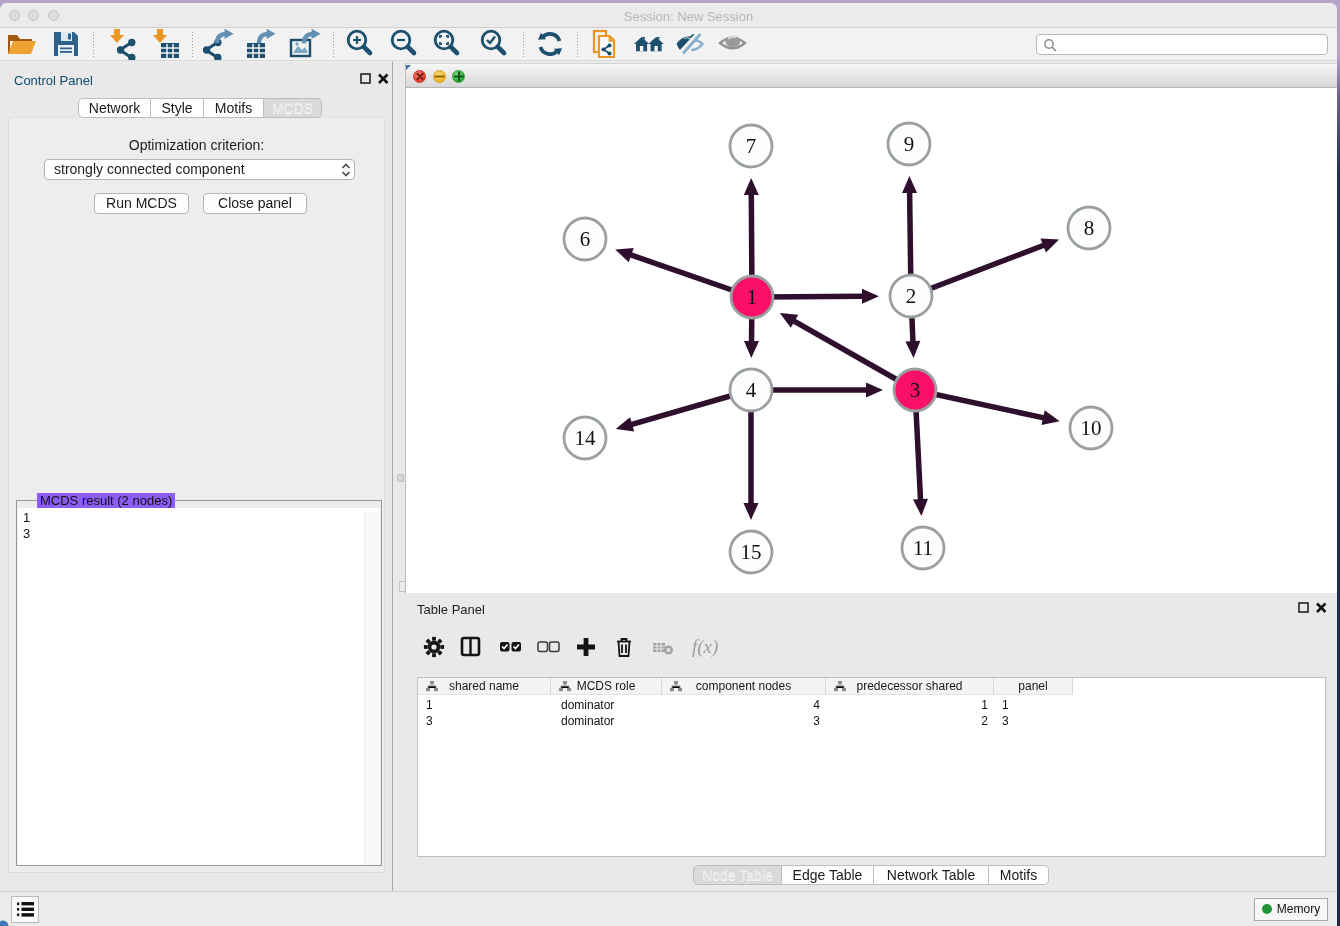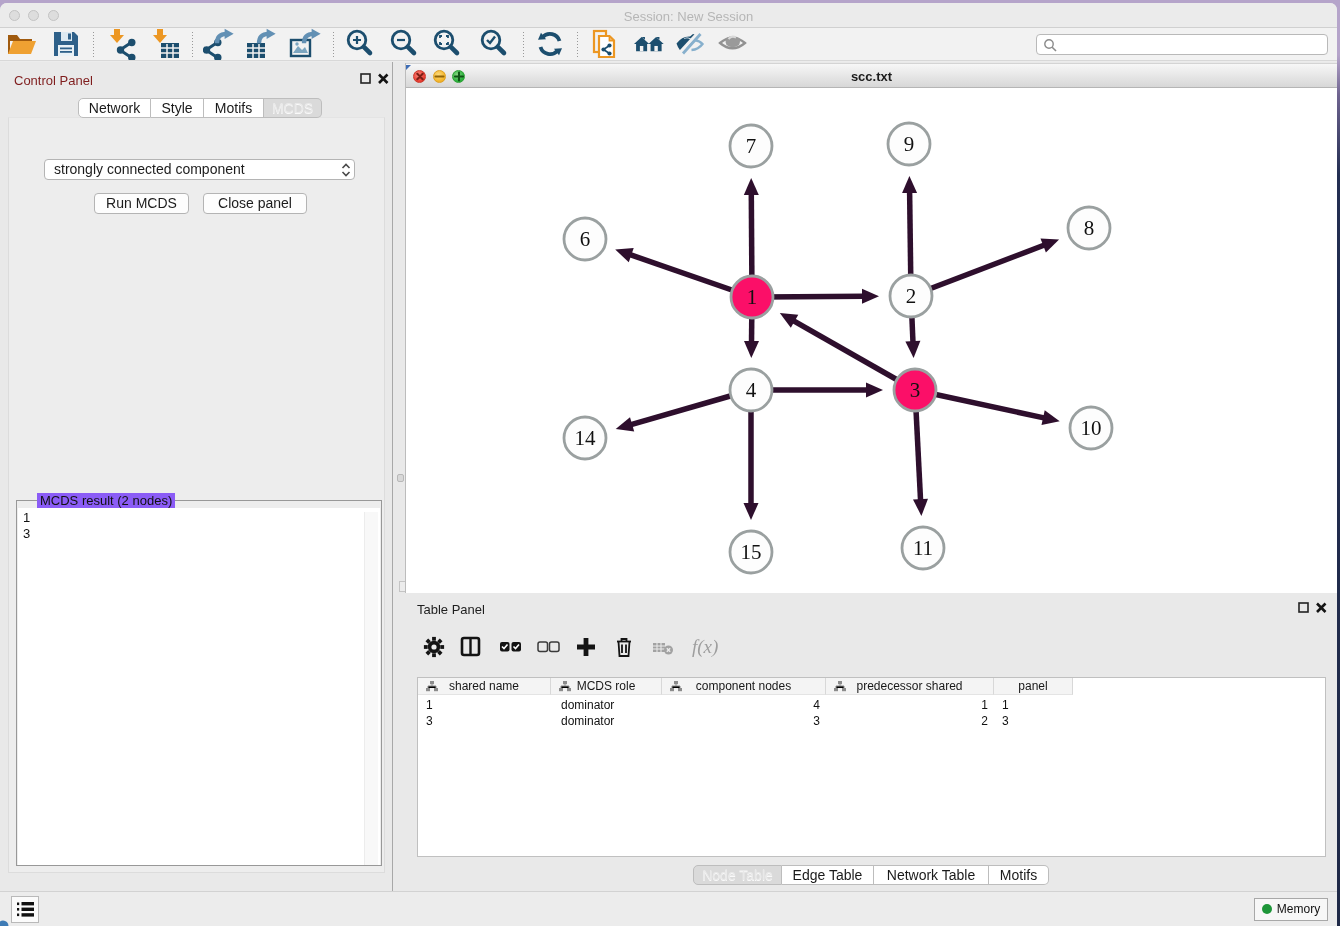--- a/index.html
+++ b/index.html
@@ -10,21 +10,21 @@
 #titlebar { position:absolute; left:0; top:3px; width:1337px; height:25px; background:#ebebeb; border-bottom:1px solid #d0d0d0; border-radius:7px 7px 0 0; }
 .tl { position:absolute; top:7px; width:11px; height:11px; border-radius:50%; background:#dddddd; border:1px solid #c3c3c3; }
 #title { position:absolute; top:6px; left:0; width:1337px; text-align:center; font-size:13px; color:#b6b6b6;padding-left:40px; }
 #toolbar { position:absolute; left:0; top:28px; width:1337px; height:33px; background:#f2f2f2; border-bottom:1px solid #d8d8d8; }
 .tbi { position:absolute; top:28px; width:32px; height:32px; }
 .tbsep { position:absolute; top:32px; width:1px; height:26px; background-image:repeating-linear-gradient(to bottom,#999 0 1px,transparent 1px 3px); }
 #search { position:absolute; left:1036px; top:34px; width:292px; height:21px; background:#fff; border:1px solid #b9b9b9; border-radius:4px; }
 #content { position:absolute; left:0; top:62px; width:1337px; height:829px; background:#e9e9e9; }
 
 #cp { position:absolute; left:0; top:62px; width:393px; height:829px; border-right:1px solid #a8a8a8; }
-#cp-title { position:absolute; left:14px; top:11px; font-size:13px; color:#7f1d1d; }
+#cp-title { position:absolute; left:14px; top:11px; font-size:13px; color:#0c4a6e; }
 #cp-inner { position:absolute; left:8px; top:55px; width:377px; height:756px; background:#ededed; border:1px solid #dcdcdc; border-top:1px solid #e4e4e4; }
 .tabbar { position:absolute; height:20px; font-size:14px; color:#1a1a1a; }
 .tab { position:absolute; top:0; height:20px; line-height:19px; text-align:center; background:#fff; border:1px solid #bdbdbd; }
 .tab.dis { background:#dadada; color:#e9e9e9; text-shadow:0 1px 0 #fafafa; }
 #opt-label { position:absolute; left:0; top:75px; width:393px; text-align:center; font-size:14px; color:#1c1c1c; }
 #opt-select { position:absolute; left:44px; top:97px; width:311px; height:21px; background:#fff; border:1px solid #b4b4b4; border-radius:4px; font-size:14px; color:#1c1c1c; line-height:19px; padding-left:9px; }
 .btn { position:absolute; height:21px; background:#fdfdfd; border:1px solid #b4b4b4; border-radius:4px; font-size:14px; color:#1c1c1c; text-align:center; line-height:19px; }
 #fieldset { position:absolute; left:16px; top:438px; width:366px; height:366px; border:1px solid #989898; }
 #fs-legend { position:absolute; left:20px; top:-8px; background:#8b5cf6; padding:0 3px; font-size:13px; color:#111; }
 #fs-white { position:absolute; left:1px; top:7px; width:362px; height:357px; background:#fff; font-size:13px; color:#111; }
@@ -215,20 +215,21 @@
       <rect x="1" y="1" width="9" height="9" fill="none" stroke="#222" stroke-width="1.6"></rect>
       <path d="M19 1.5 L27.5 10 M27.5 1.5 L19 10" stroke="#141414" stroke-width="2.6"></path>
     </svg>
   <div id="cp-inner"></div>
   <div class="tabbar" style="left:78px; top:36px; width:244px;">
     <div class="tab" style="left:0; width:73px; border-radius:5px 0 0 5px;">Network</div>
     <div class="tab" style="left:73px; width:53px; border-left:none;">Style</div>
     <div class="tab" style="left:126px; width:60px; border-left:none;">Motifs</div>
     <div class="tab dis" style="left:186px; width:58px; border-left:none; border-radius:0 5px 5px 0;">MCDS</div>
   </div>
+  <div id="opt-label">Optimization criterion:</div>
   <div id="opt-select">strongly connected component</div>
   <svg class="abs" style="left:340px; top:101px;" width="12" height="14" viewBox="0 0 12 14">
       <path d="M2.5 5 L6 1.5 L9.5 5" stroke="#4a4a4a" stroke-width="1.6" fill="none"></path>
       <path d="M2.5 9 L6 12.5 L9.5 9" stroke="#4a4a4a" stroke-width="1.6" fill="none"></path>
     </svg>
   <div class="btn" style="left:94px; top:131px; width:95px;">Run MCDS</div>
   <div class="btn" style="left:203px; top:131px; width:104px;">Close panel</div>
   <div id="fieldset">
     <div id="fs-legend">MCDS result (2 nodes)</div>
     <div id="fs-white">
@@ -251,21 +252,20 @@
         <g stroke="#7c1f15" stroke-width="2.1" stroke-linecap="round">
           <path d="M11.3 9.8 L16.7 15.2 M16.7 9.8 L11.3 15.2"></path>
         </g>
         <g stroke="#8f6408" stroke-width="2.1" stroke-linecap="round">
           <path d="M29.5 12.5 L37.5 12.5"></path>
         </g>
         <g stroke="#0f5416" stroke-width="2.1" stroke-linecap="round">
           <path d="M49 12.5 L57 12.5 M53 8.5 L53 16.5"></path>
         </g>
       </svg>
-    <div class="t">scc.txt</div>
   </div>
   <svg id="graph" width="931" height="503" viewBox="0 0 931 503" style="position:absolute; left:0; top:26px;">
 <g stroke="#2e0f2d" stroke-width="5.5" fill="none">
 <line x1="346.0" y1="208.0" x2="345.3" y2="104.0"></line>
 <line x1="346.0" y1="208.0" x2="223.4" y2="165.4"></line>
 <line x1="346.0" y1="208.0" x2="458.0" y2="207.3"></line>
 <line x1="346.0" y1="208.0" x2="345.5" y2="254.0"></line>
 <line x1="505.0" y1="207.0" x2="503.6" y2="102.0"></line>
 <line x1="505.0" y1="207.0" x2="639.1" y2="155.8"></line>
 <line x1="505.0" y1="207.0" x2="507.0" y2="254.0"></line>

